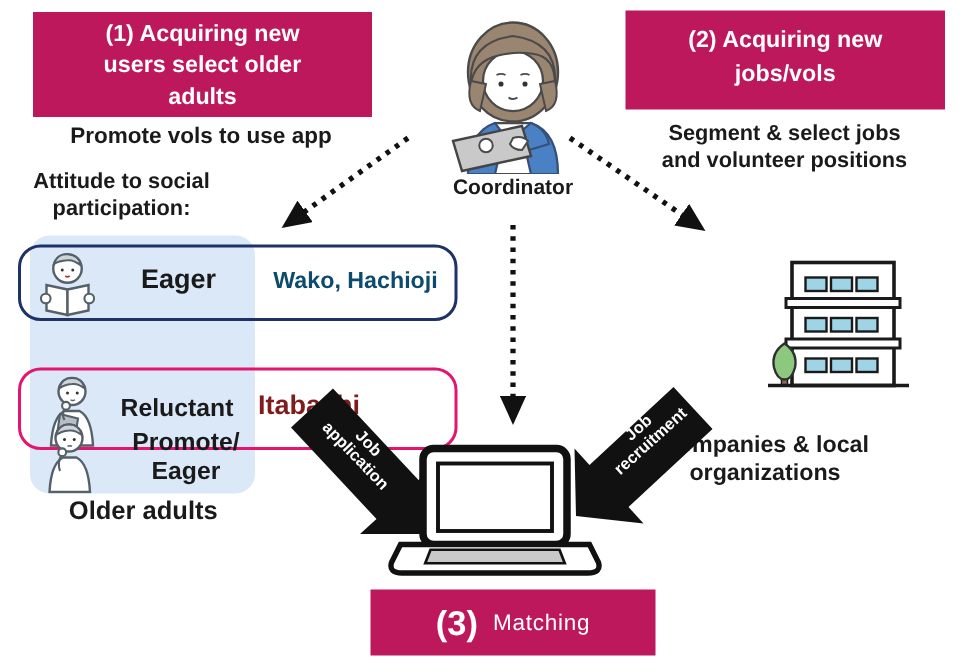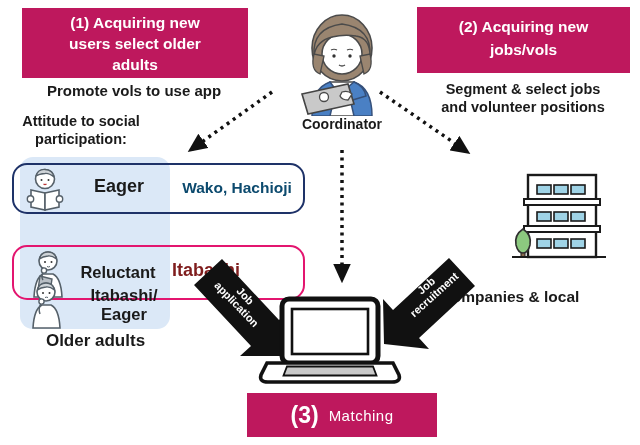--- a/index.html
+++ b/index.html
@@ -88,21 +88,21 @@
     <circle cx="20" cy="11" r="9" fill="#fff" stroke="#556069" stroke-width="1.6"></circle>
     <path d="M11.5,9 Q13,2 20,2 Q27,2 28.5,9 Q24,5.5 20,6 Q14.5,6.5 11.5,9 Z" fill="#cfd4d8" stroke="#556069" stroke-width="1.3"></path>
     <circle cx="17" cy="12" r="1" fill="#333"></circle>
       <circle cx="23.5" cy="12" r="1" fill="#333"></circle>
     <path d="M19,16.5 Q20.5,15.8 22,16.5" stroke="#556069" stroke-width="1" fill="none"></path>
     <path d="M7,47 Q8,28 16,24 L25,24 Q33,28 34,47 Z" fill="#fff" stroke="#556069" stroke-width="1.6"></path>
     <path d="M15,22 Q12,28 14,33" stroke="#556069" stroke-width="1.4" fill="none"></path>
     <circle cx="15.5" cy="20.5" r="2.6" fill="#fff" stroke="#556069" stroke-width="1.4"></circle>
   </svg>
   <div class="abs blacktxt" id="refuses-label">
-    <span class="line">Itabashi/</span>
+    <span class="line">Promote/</span>
     <span class="line">Eager</span>
   </div>
   <div class="abs blacktxt" id="older-adults">Older adults</div>
 
   <svg class="abs" style="left:290px;top:4px" width="104" height="112" viewBox="0 0 104 112">
     <ellipse cx="52" cy="44" rx="30" ry="33" fill="#9a8570" stroke="#4a4a4a" stroke-width="1.6"></ellipse>
     <circle cx="52" cy="50" r="20" fill="#fff" stroke="#4a4a4a" stroke-width="1.5"></circle>
     <path d="M24,52 Q22,24 52,20 Q82,24 80,52 Q80,34 66,32 Q54,30 42,33 Q26,37 24,52 Z" fill="#9a8570" stroke="#4a4a4a" stroke-width="1.4"></path>
     <path d="M24,50 Q20,66 30,70 L34,52 Z" fill="#9a8570" stroke="#4a4a4a" stroke-width="1.3"></path>
     <path d="M80,50 Q84,66 74,70 L70,52 Z" fill="#9a8570" stroke="#4a4a4a" stroke-width="1.3"></path>
@@ -143,20 +143,21 @@
       <rect x="27" y="76" width="14" height="9"></rect>
         <rect x="44" y="76" width="14" height="9"></rect>
         <rect x="61" y="76" width="14" height="9"></rect>
     </g>
     <rect x="11" y="86" width="4" height="8" fill="#8a6b4f" stroke="#1a1a1a" stroke-width="1"></rect>
     <path d="M13,66 Q22,72 20,82 Q18,90 13,90 Q8,90 6,82 Q4,72 13,66 Z" fill="#8cc97f" stroke="#2f2f2f" stroke-width="1.6"></path>
     <line x1="2" y1="94" x2="96" y2="94" stroke="#1a1a1a" stroke-width="2.2"></line>
   </svg>
   <div class="abs blacktxt" id="companies-label">
     <span class="line">Companies &amp; local</span>
+    <span class="line">organizations</span>
   </div>
 
   <svg class="abs" style="left:0;top:0" width="640" height="445" viewBox="0 0 640 445">
     <defs>
       <marker id="ah" markerWidth="5.5" markerHeight="5" refX="4" refY="2.5" orient="auto">
         <path d="M0,0 L5.5,2.5 L0,5 Z" fill="#111"></path>
       </marker>
     </defs>
     <g stroke="#111" stroke-width="3.5" stroke-dasharray="3 4.5" fill="none">
       <path d="M272,92 L192,149" marker-end="url(#ah)"></path>

